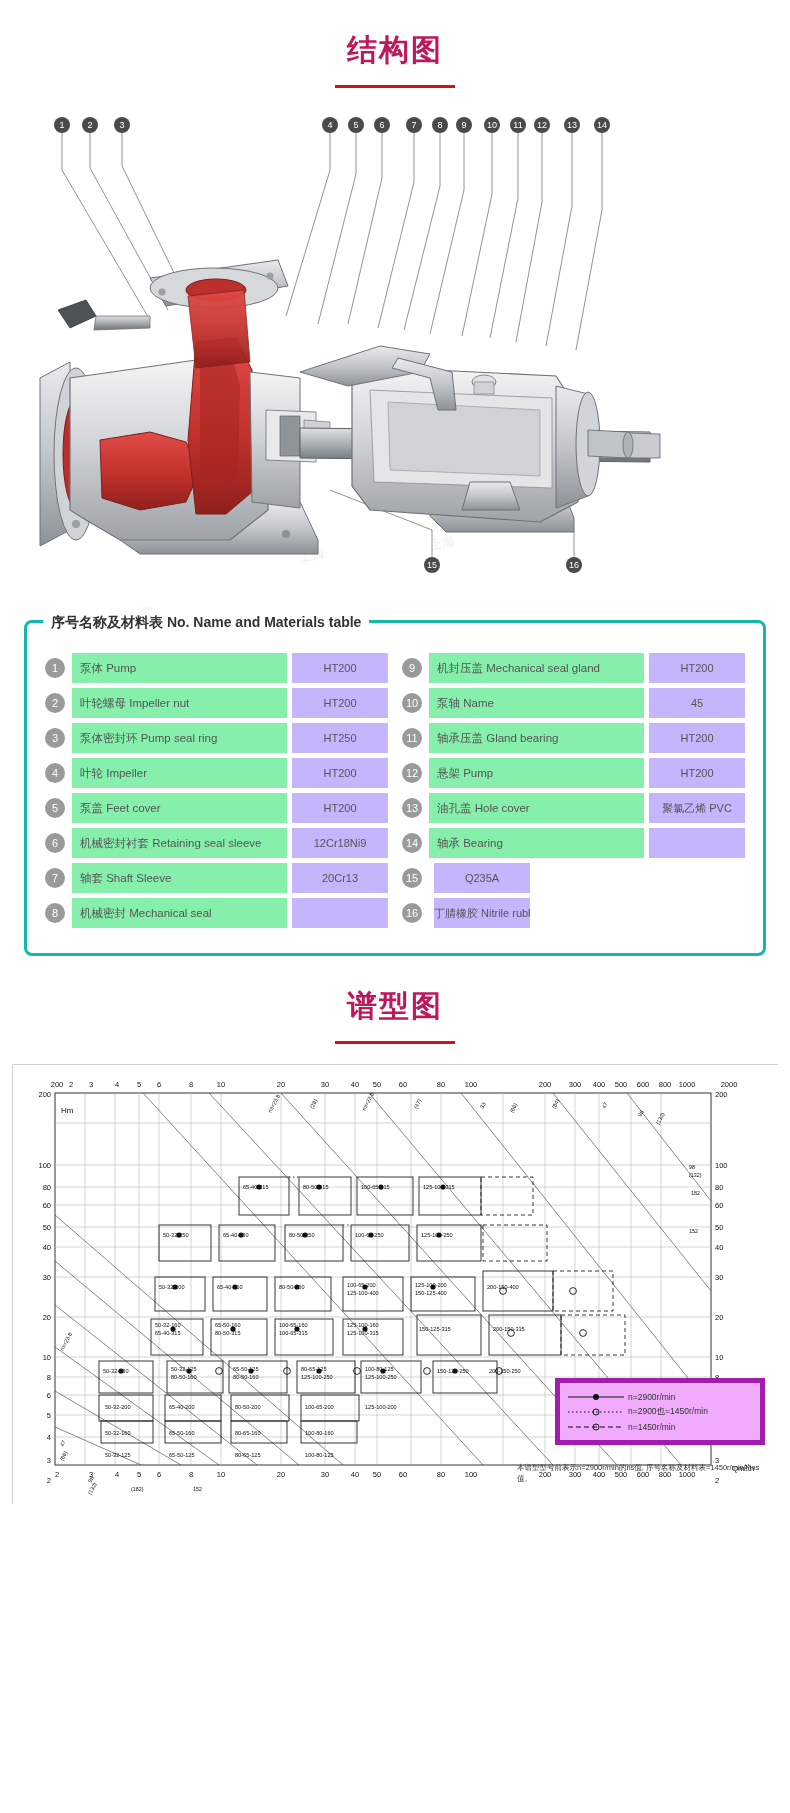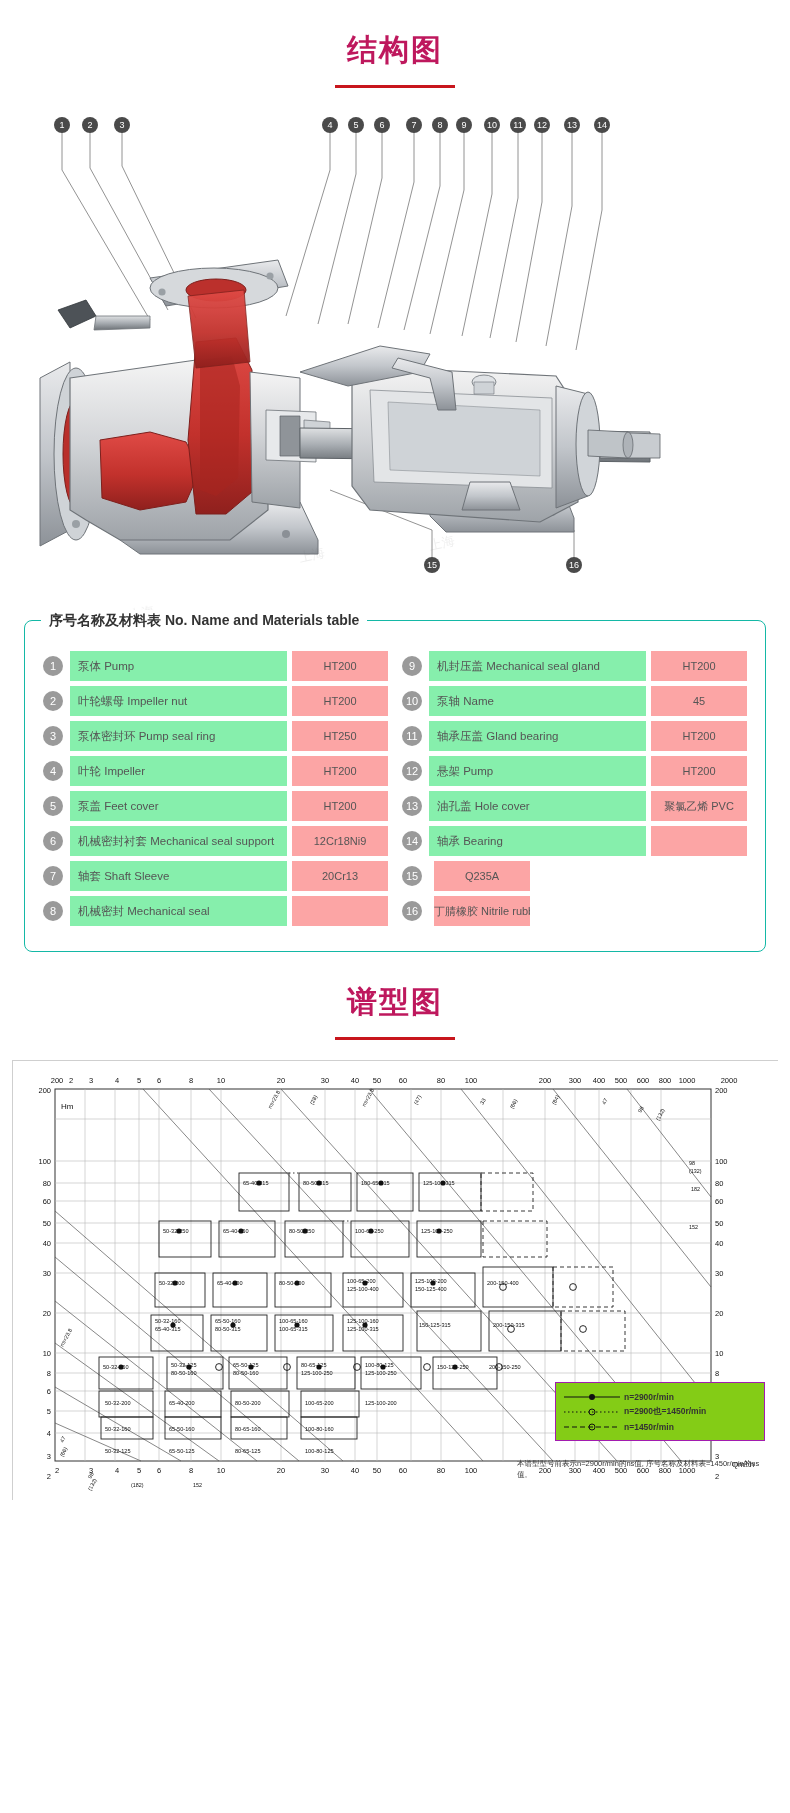--- a/index.html
+++ b/index.html
@@ -34,21 +34,21 @@
     width: 790px;
     height: 500px;
     margin-top: 22px;
     background: #fff;
   }
   .drawing-wrap svg { display:block; }
 
   
   .materials {
     margin: 10px 24px 0 24px;
-    border: 1px solid #14b8a6;
+    border: 3px solid #14b8a6;
     border-radius: 8px;
     padding: 18px 18px 22px 18px;
     position: relative;
     background: #fff;
   }
   .materials-title {
     font-size: 14px;
     font-weight: bold;
     color: #333;
     background: #fff;
@@ -86,21 +86,21 @@
     height: 30px;
     line-height: 30px;
     font-size: 11.5px;
     color: #555;
     padding-left: 8px;
     white-space: nowrap;
     overflow: hidden;
   }
   .mat-matl {
     flex: 0 0 96px;
-    background: #fca5a5;
+    background: #c4b5fd;
     height: 30px;
     line-height: 30px;
     font-size: 11px;
     color: #555;
     text-align: center;
     margin-left: 5px;
     white-space: nowrap;
     overflow: hidden;
   }
 
@@ -112,26 +112,25 @@
     position: relative;
     width: 766px;
     height: 440px;
   }
   .chart-wrap svg { display:block; }
   .legend-box {
     position: absolute;
     right: 12px;
     bottom: 58px;
     width: 210px;
-    border: 1px solid #a21caf;
-    background: #84cc16;
+    border: 5px solid #a21caf;
+    background: #f0abfc;
     padding: 6px 6px;
     font-size: 8.5px;
     color: #333;
-    font-weight: bold;
   }
   .legend-row { display:flex; align-items:center; height: 15px; }
   .legend-row .sym { width: 62px; flex: 0 0 62px; }
   .note {
     position: absolute;
     right: 10px;
     bottom: 18px;
     width: 250px;
     font-size: 7.5px;
     line-height: 1.45;
@@ -317,21 +316,21 @@
           <div class="mat-name">叶轮 Impeller</div>
           <div class="mat-matl">HT200</div>
         </div>
         <div class="mat-row">
           <div class="mat-num">5</div>
           <div class="mat-name">泵盖 Feet cover</div>
           <div class="mat-matl">HT200</div>
         </div>
         <div class="mat-row">
           <div class="mat-num">6</div>
-          <div class="mat-name">机械密封衬套 Mechanical seal support</div>
+          <div class="mat-name">机械密封衬套 Retaining seal sleeve</div>
           <div class="mat-matl">12Cr18Ni9</div>
         </div>
         <div class="mat-row">
           <div class="mat-num">7</div>
           <div class="mat-name">轴套 Shaft Sleeve</div>
           <div class="mat-matl">20Cr13</div>
         </div>
         <div class="mat-row">
           <div class="mat-num">8</div>
           <div class="mat-name">机械密封 Mechanical seal</div>

